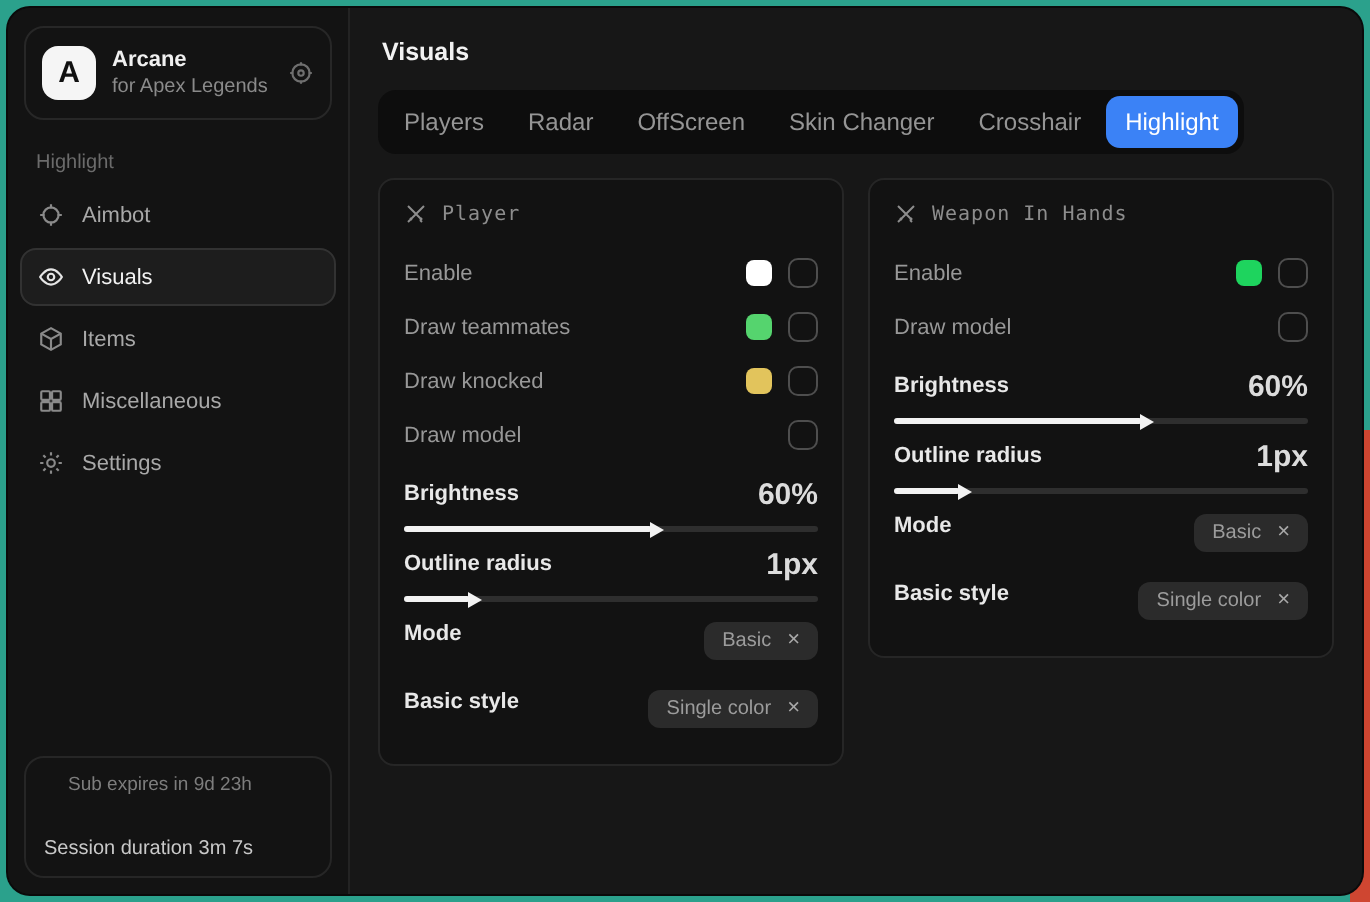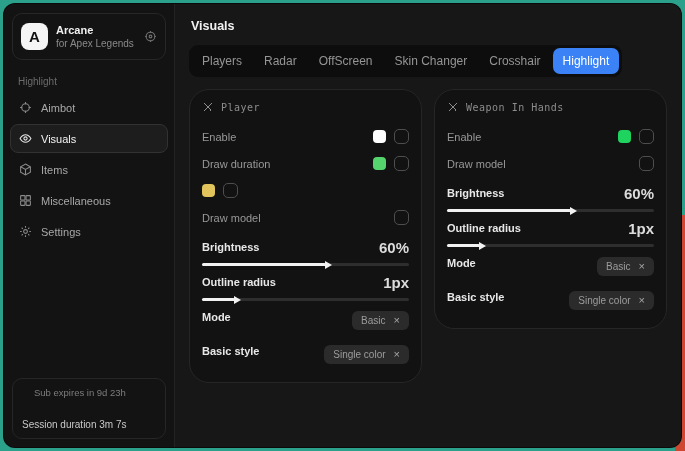--- a/index.html
+++ b/index.html
@@ -54,21 +54,21 @@
   .tabbar {
     display:inline-flex; background:#0d0d0d; border-radius:9px; padding:3px; gap:2px; margin-bottom:12px;
   }
   .tab {
     font-size:12px; color:#959595; padding:6px 10px; border-radius:7px; cursor:pointer; white-space:nowrap;
   }
   .tab.active { background:#3b82f6; color:#ffffff; font-weight:normal; }
 
   .panels { display:flex; gap:12px; align-items:flex-start; }
   .panel {
-    width:237px; background:#121212; border:1px solid #262626; border-radius:20px;
+    width:237px; background:#121212; border:1px solid #262626; border-radius:8px;
     padding:11px 12px 13px 12px;
   }
   .panel-head {
     display:flex; align-items:center; gap:7px; margin-bottom:10px;
     font-family:"DejaVu Sans Mono", monospace; font-size:10px; letter-spacing:0.5px; color:#8d8d8d;
   }
   .panel-head .picon { display:flex; color:#8d8d8d; }
 
   .trow { display:flex; align-items:center; height:27px; }
   .trow .tlabel { flex:1; font-size:11px; color:#989898; }
@@ -204,25 +204,26 @@
           </span>
           <span>Player</span>
         </div>
 
         <div class="trow">
           <span class="tlabel">Enable</span>
           <span class="swatch" style="background: rgb(255, 255, 255);"></span>
           <span class="checkbox"></span>
         </div>
         <div class="trow">
-          <span class="tlabel">Draw duration</span>
+          <span class="tlabel">Draw teammates</span>
           <span class="swatch" style="background: rgb(85, 212, 110);"></span>
           <span class="checkbox"></span>
         </div>
         <div class="trow">
+          <span class="tlabel">Draw knocked</span>
           <span class="swatch" style="background: rgb(226, 196, 92);"></span>
           <span class="checkbox"></span>
         </div>
         <div class="trow">
           <span class="tlabel">Draw model</span>
           <span class="checkbox"></span>
         </div>
 
         <div class="srow">
           <div class="srow-top">

